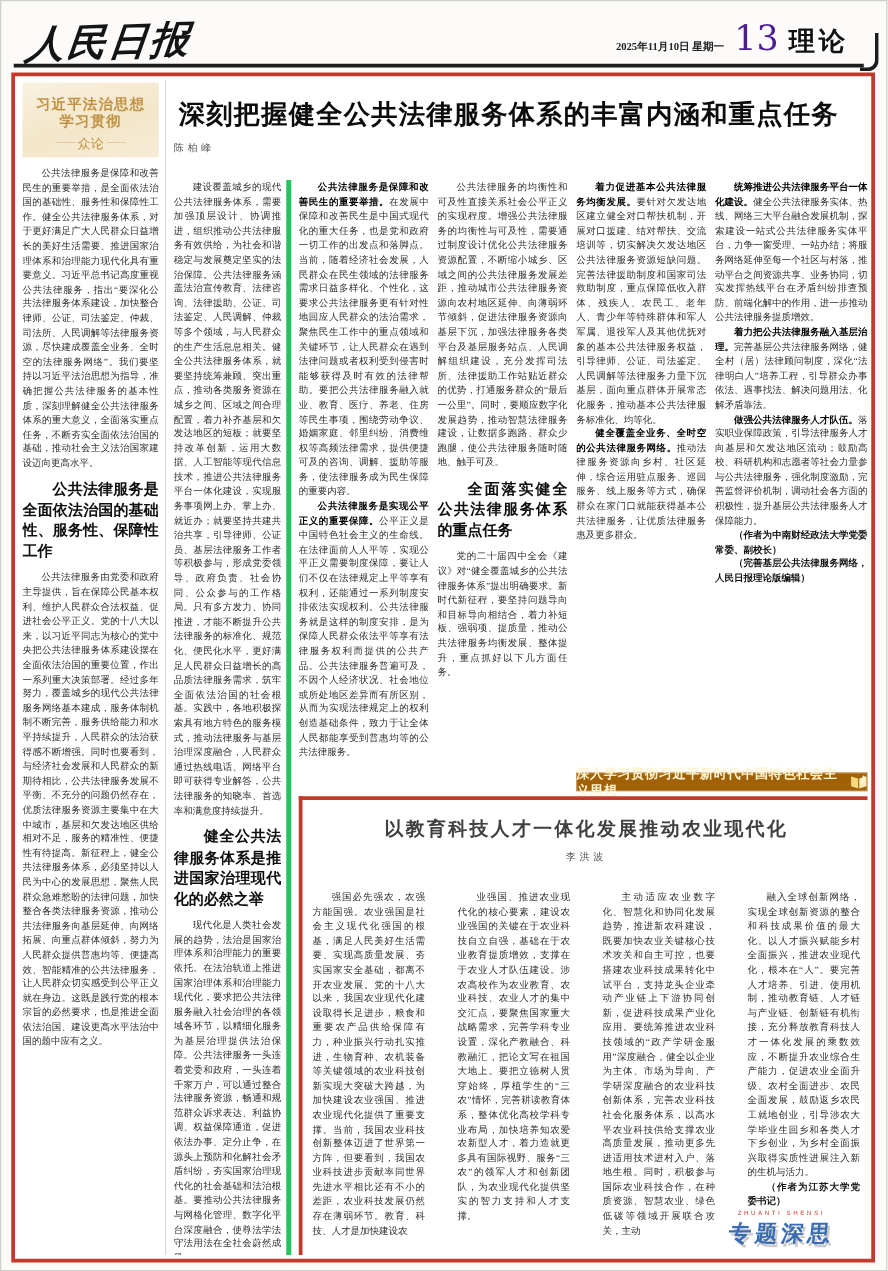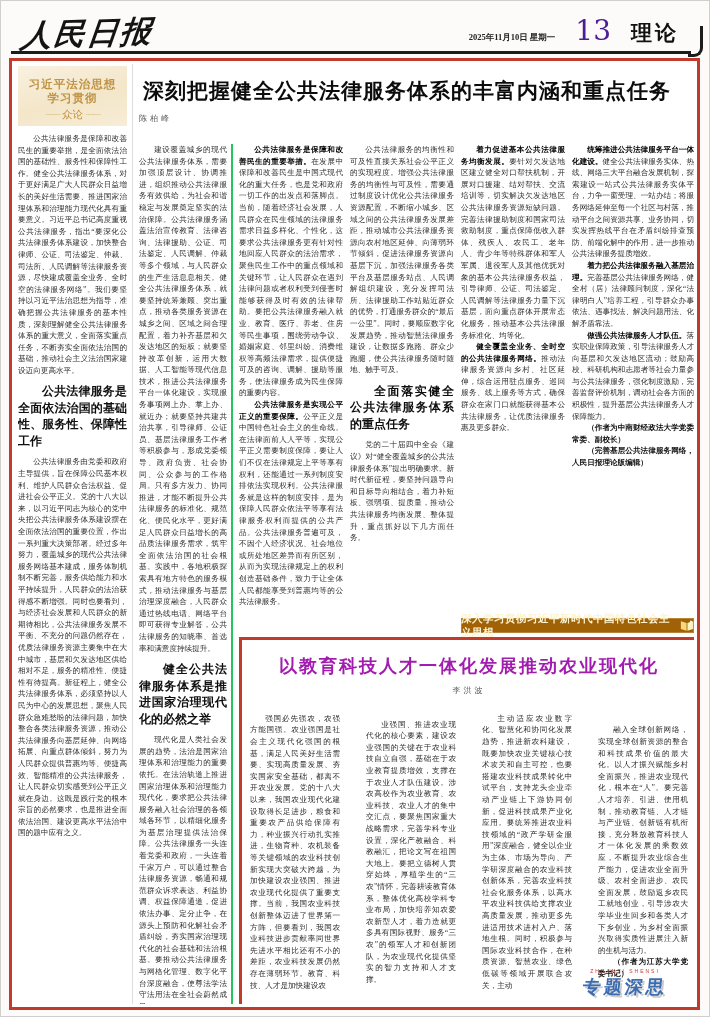--- a/index.html
+++ b/index.html
@@ -9,21 +9,21 @@
     font-family:"Liberation Serif", serif; color:#222;
     border:1px solid #cfcfcd; box-sizing:border-box;
   }
   
   .masthead { position:absolute; top:4px; left:10px; right:8px; height:48px; }
   .logo {
     position:absolute; left:10px; top:8px;
     font-size:31px; font-weight:bold; font-style:italic;
     transform:skewX(-8deg) rotate(-2deg); letter-spacing:2px; color:#141414;
   }
-  .mast-right { position:absolute; right:22px; bottom:6px; display:flex; align-items:baseline; gap:20px;justify-content:center; }
+  .mast-right { position:absolute; right:22px; bottom:6px; display:flex; align-items:baseline; gap:8px;justify-content:center; }
   .mast-date { font-size:8.5px; font-weight:bold; color:#222; }
   .mast-pageno { font-size:28px; font-family:"DejaVu Serif", serif; color:#4c1d95; }
   .mast-section { font-size:21px; font-weight:bold; letter-spacing:3px; color:#111; }
   .mast-rule { position:absolute; top:50px; left:10px; right:18px; border-bottom:3px solid #1c1c1c; }
   .corner-mark {
     position:absolute; top:25px; right:6px; width:12px; height:28px;
     border-right:3px solid #1c1c1c; border-bottom:3px solid #1c1c1c;
     border-bottom-right-radius:9px;
   }
   
@@ -55,46 +55,46 @@
   .col1-body { flex:1; }
   
   .right-all { flex:1; display:flex; flex-direction:column; min-width:0; }
   .headline-block { height:80px; text-align:left; position:relative; }
   .headline1 {
     margin:13px 4px 0; font-size:21px; font-weight:900; letter-spacing:1px;
     font-family:"Liberation Sans", sans-serif; color:#0c0c0c; white-space:nowrap;
   }
   .byline { font-size:8px; color:#555; margin-top:8px; letter-spacing:3px; }
   .row2 { flex:1; display:flex; gap:6px; min-height:0; }
-  .col2-wrap { width:94px; border-right:2px solid #22c55e; padding-right:4px; box-sizing:border-box; }
+  .col2-wrap { width:94px; border-right:4px solid #22c55e; padding-right:4px; box-sizing:border-box; }
   .right-stack { flex:1; display:flex; flex-direction:column; min-width:0; }
   .art1-cols { height:489px; display:flex; gap:7px; }
   .colw { width:104px; }
   .col56-wrap { flex:1; display:flex; flex-direction:column; min-width:0; }
   .col56-row { flex:1; display:flex; gap:7px; overflow:hidden; }
   .col56-row .c5 { width:104px; }
   .col56-row .c6 { flex:1; }
   
   .theme-banner {
     height:15px; margin-top:3px; background:#a16207; color:#fdf3cf;
     display:flex; align-items:center; justify-content:center; gap:4px;
     font-family:"Liberation Sans", sans-serif; font-weight:bold; font-size:10.5px; letter-spacing:0.5px;
     box-shadow:inset 0 0 0 1px rgba(255,235,200,.25);
   }
   
   .article2-box {
     flex:1; margin-top:4px; border-top:3px solid #c23a2b; border-left:3px solid #c23a2b;
     padding:2px 6px 4px 8px; display:flex; flex-direction:column; position:relative; min-height:0;
   }
   .headline2 {
-    text-align:center; margin-top:12px; font-size:18px; font-weight:900; letter-spacing:2px;
-    font-family:"Liberation Sans", sans-serif; color:#a21caf; white-space:nowrap;
+    text-align:center; margin-top:12px; font-size:15px; font-weight:900; letter-spacing:2px;
+    font-family:"Liberation Sans", sans-serif; color:#404040; white-space:nowrap;
   }
   .byline2 { text-align:center; font-size:8px; color:#555; margin:7px 0 5px; letter-spacing:3px; }
-  .art2-cols { flex:1; display:flex; gap:26px; overflow:hidden; margin-top:3px;align-items:center; }
+  .art2-cols { flex:1; display:flex; gap:26px; overflow:hidden; margin-top:16px; }
   .art2-cols .c { flex:1; }
   
   .footer-badge { position:absolute; right:10px; bottom:5px; width:118px; text-align:center; }
   .footer-badge .pinyin { font-size:5px; color:#c23a2b; letter-spacing:2px; font-family:"Liberation Sans", sans-serif; }
   .footer-badge .chars {
     font-size:18px; font-weight:bold; color:#3a6cb4; letter-spacing:3px;
     font-family:"Liberation Sans", sans-serif; transform:skewX(-6deg);
     text-shadow:2px 2px 0 #cbcbcb; display:inline-block; margin-top:1px;
   }
   .book-icon { width:14px; height:13px; flex:0 0 auto; }

